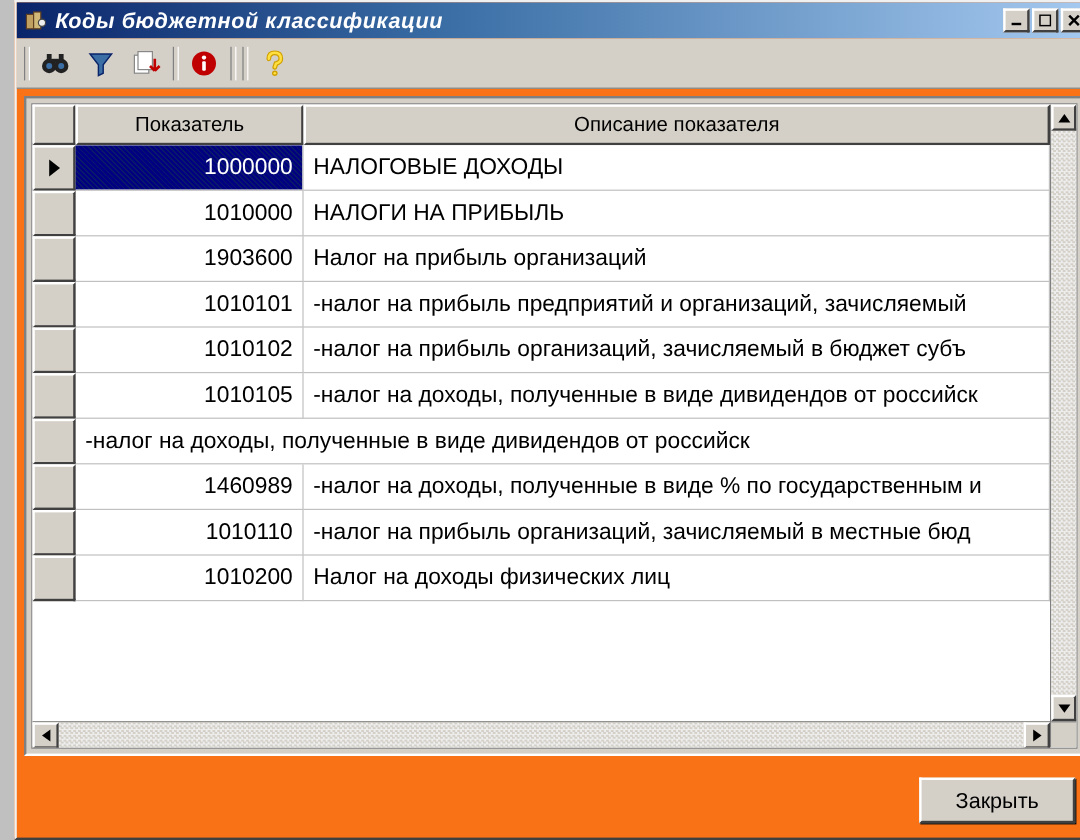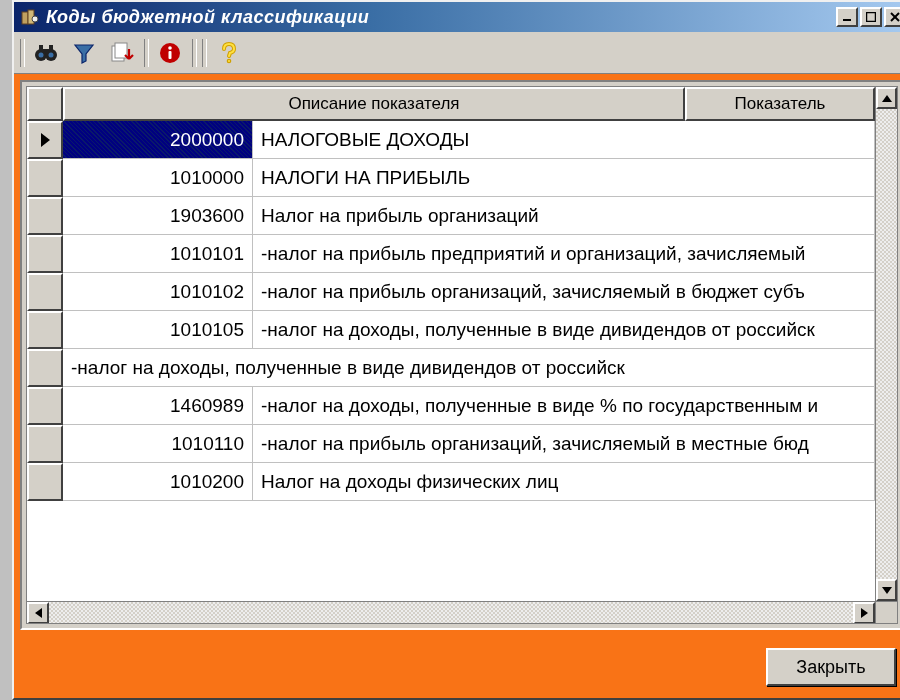--- a/index.html
+++ b/index.html
@@ -246,29 +246,29 @@
         <circle cx="13" cy="20" r="1.1" fill="#ffe040"></circle>
       </svg>
     </div>
   </div>
 
   <div class="content-frame">
     <div class="grid-wrap">
       <div class="grid-main">
         <div class="grid-head-row">
           <div class="hcell col-stub"></div>
+          <div class="hcell col-code">Показатель</div>
           <div class="hcell col-desc">Описание показателя</div>
-          <div class="hcell col-code">Показатель</div>
         </div>
         <div class="grid-body" id="grid-body">
             <div class="grow selected">
               <div class="rcell-stub">
                 <span class="row-marker"></span>
               </div>
-              <div class="cell code">2000000</div>
+              <div class="cell code">1000000</div>
               <div class="cell desc">НАЛОГОВЫЕ ДОХОДЫ</div>
             </div>
             <div class="grow">
               <div class="rcell-stub"></div>
               <div class="cell code">1010000</div>
               <div class="cell desc">НАЛОГИ НА ПРИБЫЛЬ</div>
             </div>
             <div class="grow">
               <div class="rcell-stub"></div>
               <div class="cell code">1903600</div>

